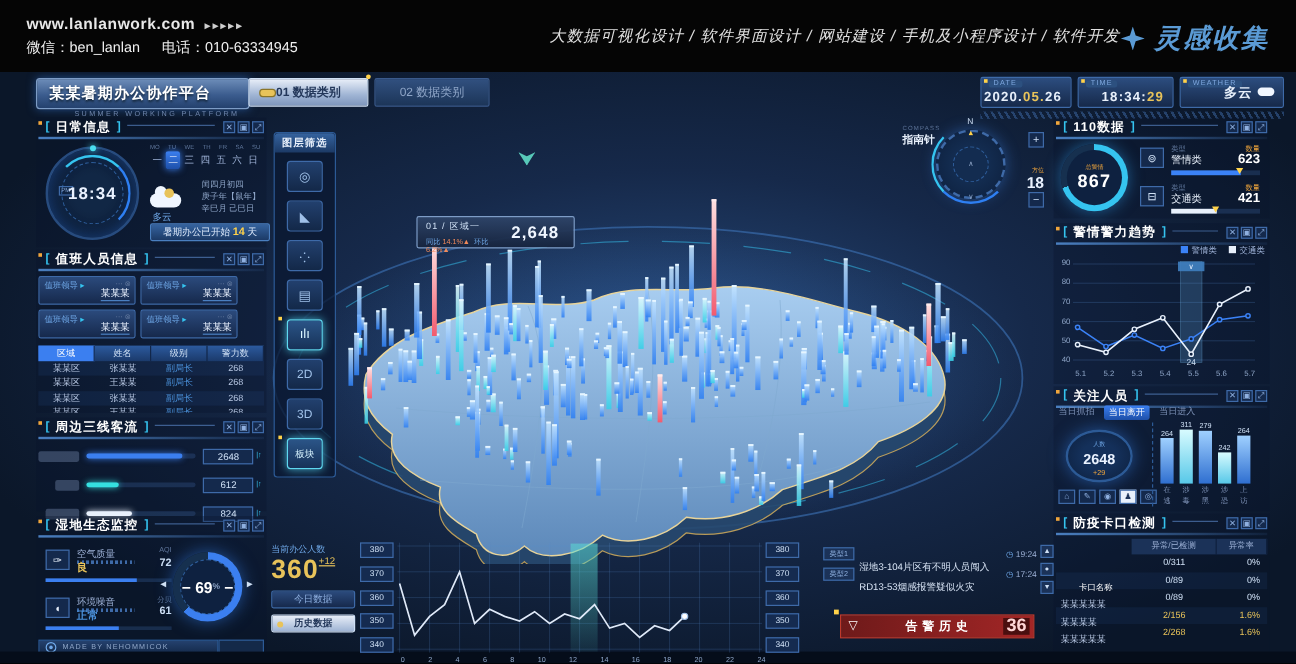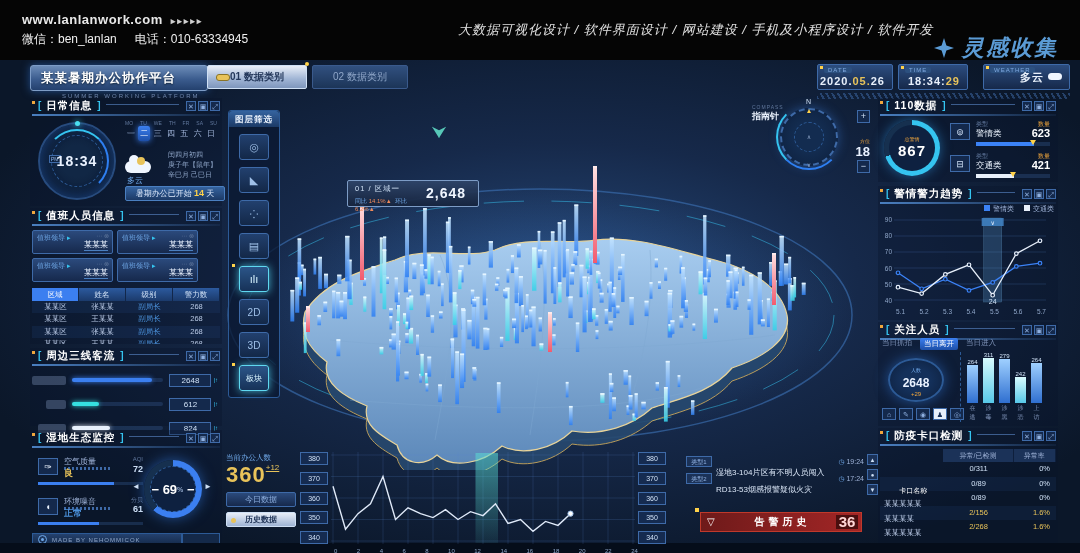--- a/index.html
+++ b/index.html
@@ -12,21 +12,21 @@
   .logo-ic{position:relative;width:36px;height:34px;}
   .logo-ic .c{position:absolute;left:0;top:0;width:26px;height:30px;border:8px solid #1e9ae0;border-right-color:transparent;border-radius:9px;}
   .logo-ic .a{position:absolute;right:0;top:11px;width:0;height:0;border-left:12px solid #1e9ae0;border-top:6px solid transparent;border-bottom:6px solid transparent;}
   .logo-txt{color:#1e9ae0;font-size:27px;font-weight:bold;letter-spacing:2px;margin-left:8px;}
   .site-info{margin-left:22px;color:#e8e8e8;}
   .site-info .l1{font-size:13px;font-weight:bold;letter-spacing:.5px;}
   .site-info .l1 .arr{color:#cfcfcf;font-size:9px;letter-spacing:2px;margin-left:8px;}
   .site-info .l2{font-size:12px;margin-top:4px;color:#f0f0f0;}
   .site-info .l2 span{margin-right:18px;}
   .services{position:absolute;left:458px;top:0;height:60px;display:flex;align-items:center;color:#e0e0e0;font-size:13px;font-style:italic;letter-spacing:1px;}
-  .collect{position:absolute;right:22px;top:16px;height:64px;display:flex;align-items:center;color:#5b9bd5;}
+  .collect{position:absolute;right:22px;top:0;height:64px;display:flex;align-items:center;color:#5b9bd5;}
   .collect .star{width:20px;height:20px;background:#5b9bd5;clip-path:polygon(50% 0,62% 38%,100% 50%,62% 62%,50% 100%,38% 62%,0 50%,38% 38%);margin-right:8px;}
   .collect .ct{font-size:22px;font-weight:bold;font-style:italic;letter-spacing:2px;}
 
   
   .dash{position:absolute;left:0;top:60px;width:1080px;height:493px;
     background:radial-gradient(ellipse 620px 300px at 52% 46%,#26497a 0%,#16294a 48%,#0b1729 100%);overflow:hidden;}
   .dash:after{content:"";position:absolute;left:0;bottom:0;width:100%;height:10px;background:#050d1a;}
 
   
   .title-plate{position:absolute;left:30px;top:5px;width:178px;height:26px;border-radius:3px;
@@ -265,21 +265,21 @@
         <span>01 数据类别</span>
       </div>
     <div class="tab inactive">
         <span>02 数据类别</span>
       </div>
 
     <div class="info-plate" style="left:817px;width:76px;">
       <span class="lab">DATE</span>
       <span class="val"><span>2020.</span><span class="y">05.</span><span>26</span></span>
     </div>
-    <div class="info-plate" style="left:898px;width:70px;">
+    <div class="info-plate" style="left:898px;width:80px;">
       <span class="lab">TIME</span>
       <span class="val"><span>18:34:</span><span class="y">29</span></span>
     </div>
     <div class="info-plate" style="left:983px;width:87px;">
       <span class="lab">WEATHER</span>
       <span class="val" style="bottom:4px;"><span>多云</span> <span style="display:inline-block;width:14px;height:7px;background:#f0f6ff;border-radius:4px;vertical-align:1px;"></span></span>
     </div>
     <div class="hatch"></div>
 
     <div class="map-wrap">

